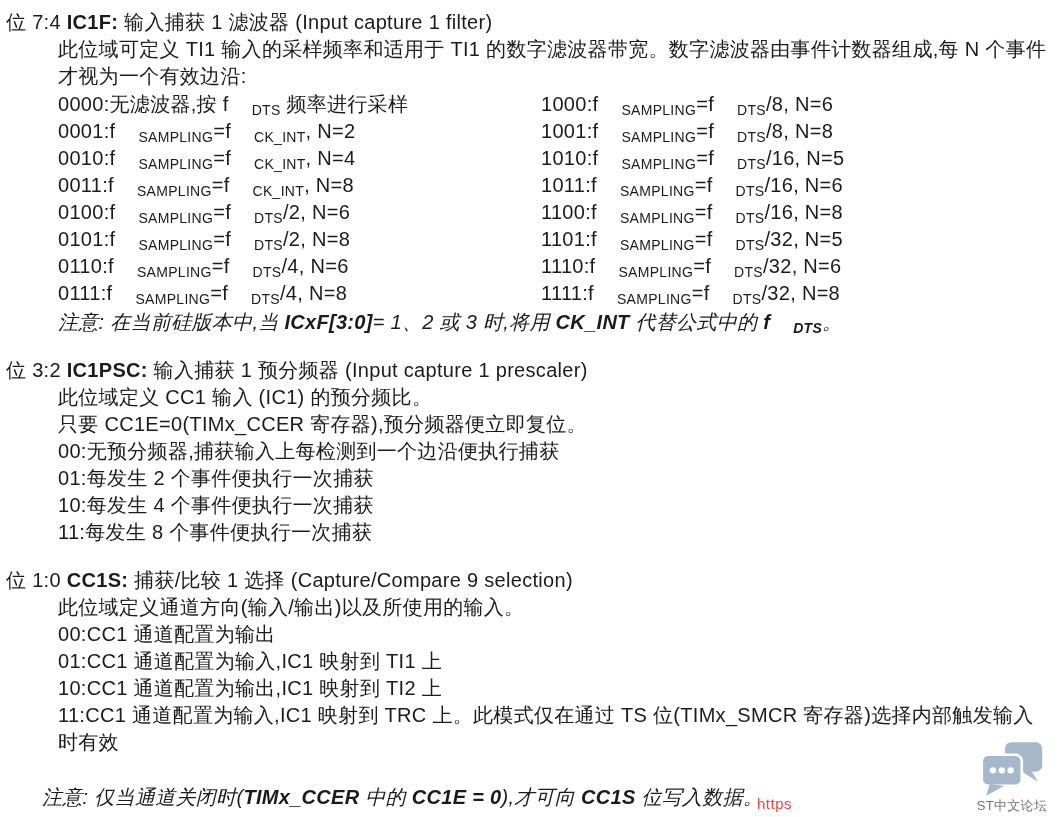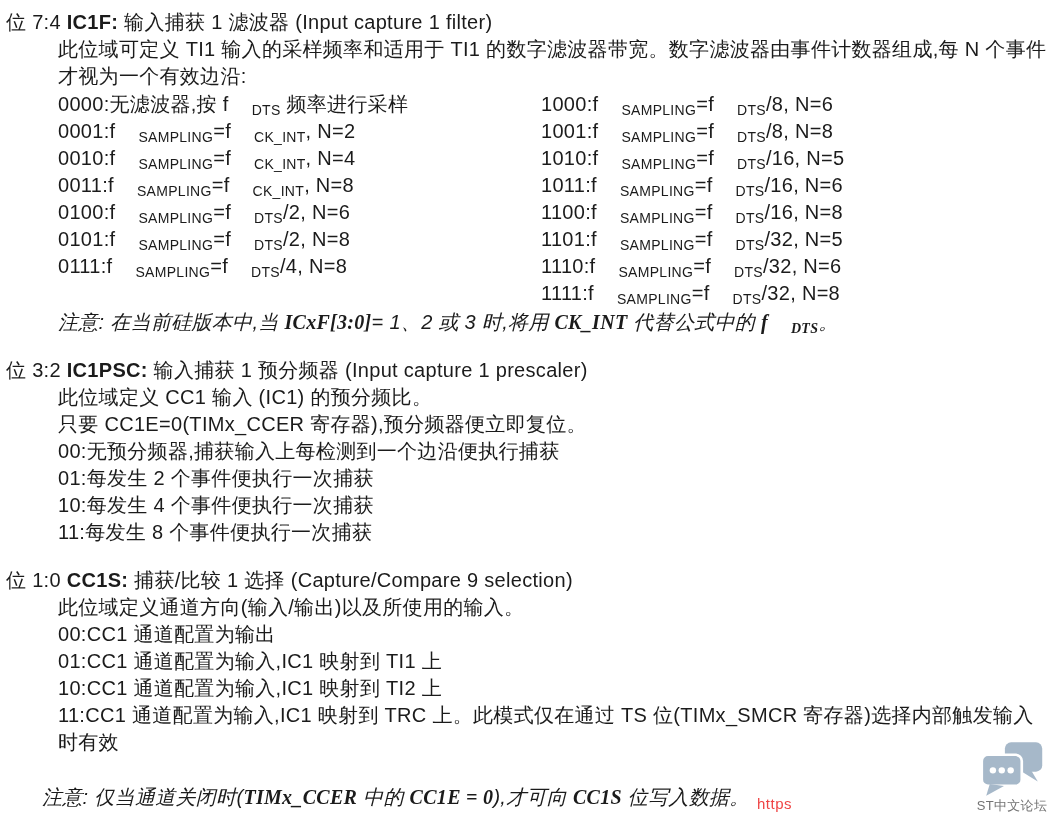--- a/index.html
+++ b/index.html
@@ -20,21 +20,21 @@
   .bits{display:inline-block;min-width:50px;}
   .regname{font-weight:bold;}
   .sec-body{margin-left:52px;}
   .desc{margin:0;}
   .options{display:flex;margin:1px 0 0 0;}
   .col-left{width:483px;flex:none;}
   .col-right{flex:auto;}
   .line{margin:0;}
   sub{font-size:14px;line-height:0;vertical-align:-4px;margin-left:23px;}
   .note{margin:2px 0 0 0;font-style:italic;}
-  .note b{font-weight:bold;font-family:Liberation Serif, serif;}
+  .note b{font-weight:bold;}
   .note-outdent{margin-left:-16px;margin-top:28px;}
   .watermark{
     position:absolute;right:4px;bottom:3px;width:84px;
     text-align:center;
   }
   .wm-icon{display:block;margin:0 auto 1px auto;}
   .wm-label{font-size:13px;line-height:16px;font-style:normal;}
   .faint-url{
     position:absolute;left:757px;top:790px;
     color:#ef4444;font-size:15px;letter-spacing:0.5px;
@@ -54,20 +54,21 @@
     <div class="sec-body">
       <p class="desc">此位域可定义 TI1 输入的采样频率和适用于 TI1 的数字滤波器带宽。数字滤波器由事件计数器组成,每 N 个事件才视为一个有效边沿:</p>
       <div class="options">
         <div class="col-left">
             <div class="line">0000:无滤波器,按 f<sub>DTS</sub> 频率进行采样</div>
             <div class="line">0001:f<sub>SAMPLING</sub>=f<sub>CK_INT</sub>, N=2</div>
             <div class="line">0010:f<sub>SAMPLING</sub>=f<sub>CK_INT</sub>, N=4</div>
             <div class="line">0011:f<sub>SAMPLING</sub>=f<sub>CK_INT</sub>, N=8</div>
             <div class="line">0100:f<sub>SAMPLING</sub>=f<sub>DTS</sub>/2, N=6</div>
             <div class="line">0101:f<sub>SAMPLING</sub>=f<sub>DTS</sub>/2, N=8</div>
+            <div class="line">0110:f<sub>SAMPLING</sub>=f<sub>DTS</sub>/4, N=6</div>
             <div class="line">0111:f<sub>SAMPLING</sub>=f<sub>DTS</sub>/4, N=8</div>
           </div>
         <div class="col-right">
             <div class="line">1000:f<sub>SAMPLING</sub>=f<sub>DTS</sub>/8, N=6</div>
             <div class="line">1001:f<sub>SAMPLING</sub>=f<sub>DTS</sub>/8, N=8</div>
             <div class="line">1010:f<sub>SAMPLING</sub>=f<sub>DTS</sub>/16, N=5</div>
             <div class="line">1011:f<sub>SAMPLING</sub>=f<sub>DTS</sub>/16, N=6</div>
             <div class="line">1100:f<sub>SAMPLING</sub>=f<sub>DTS</sub>/16, N=8</div>
             <div class="line">1101:f<sub>SAMPLING</sub>=f<sub>DTS</sub>/32, N=5</div>
             <div class="line">1110:f<sub>SAMPLING</sub>=f<sub>DTS</sub>/32, N=6</div>
@@ -98,21 +99,21 @@
     <div class="sec-header">
       <span class="bits">位 1:0</span>
       <span class="regname">CC1S:</span>
       <span class="title">捕获/比较 1 选择 (Capture/Compare 9 selection)</span>
     </div>
     <div class="sec-body">
       <div>
           <div class="line">此位域定义通道方向(输入/输出)以及所使用的输入。</div>
           <div class="line">00:CC1 通道配置为输出</div>
           <div class="line">01:CC1 通道配置为输入,IC1 映射到 TI1 上</div>
-          <div class="line">10:CC1 通道配置为输入,IC1 映射到 TI2 上</div>
+          <div class="line">10:CC1 通道配置为输出,IC1 映射到 TI2 上</div>
           <div class="line">11:CC1 通道配置为输入,IC1 映射到 TRC 上。此模式仅在通过 TS 位(TIMx_SMCR 寄存器)选择内部触发输入时有效</div>
         </div>
       <p class="note note-outdent">注意: 仅当通道关闭时(<b>TIMx_CCER</b> 中的 <b>CC1E = 0</b>),才可向 <b>CC1S</b> 位写入数据。</p>
     </div>
   </section>
 
   <div class="faint-url">https</div>
 
   <div class="watermark" style="color: #737373;">
     <svg class="wm-icon" width="64" height="56" viewBox="0 0 72 62" xmlns="http://www.w3.org/2000/svg">

